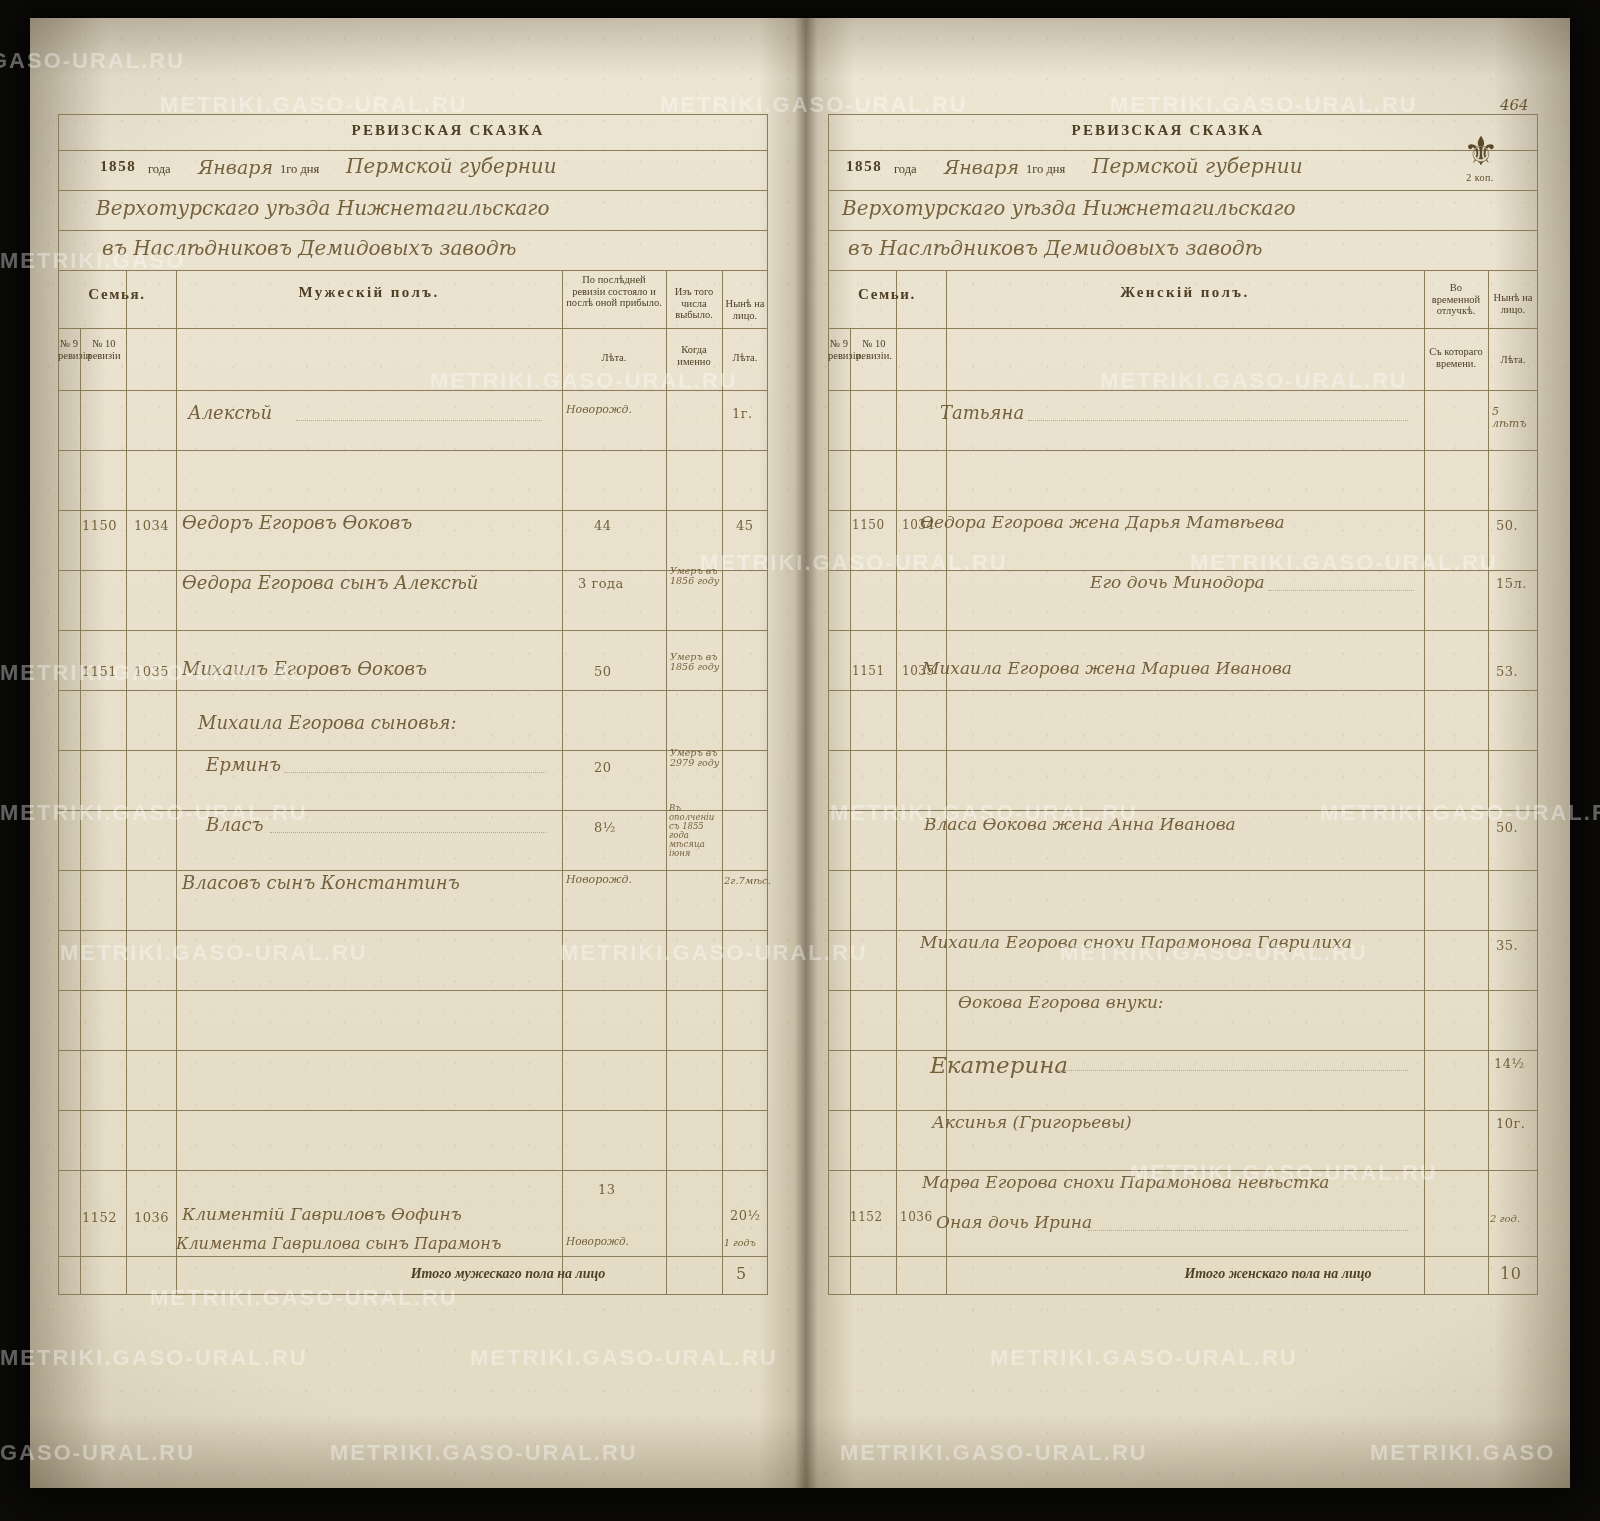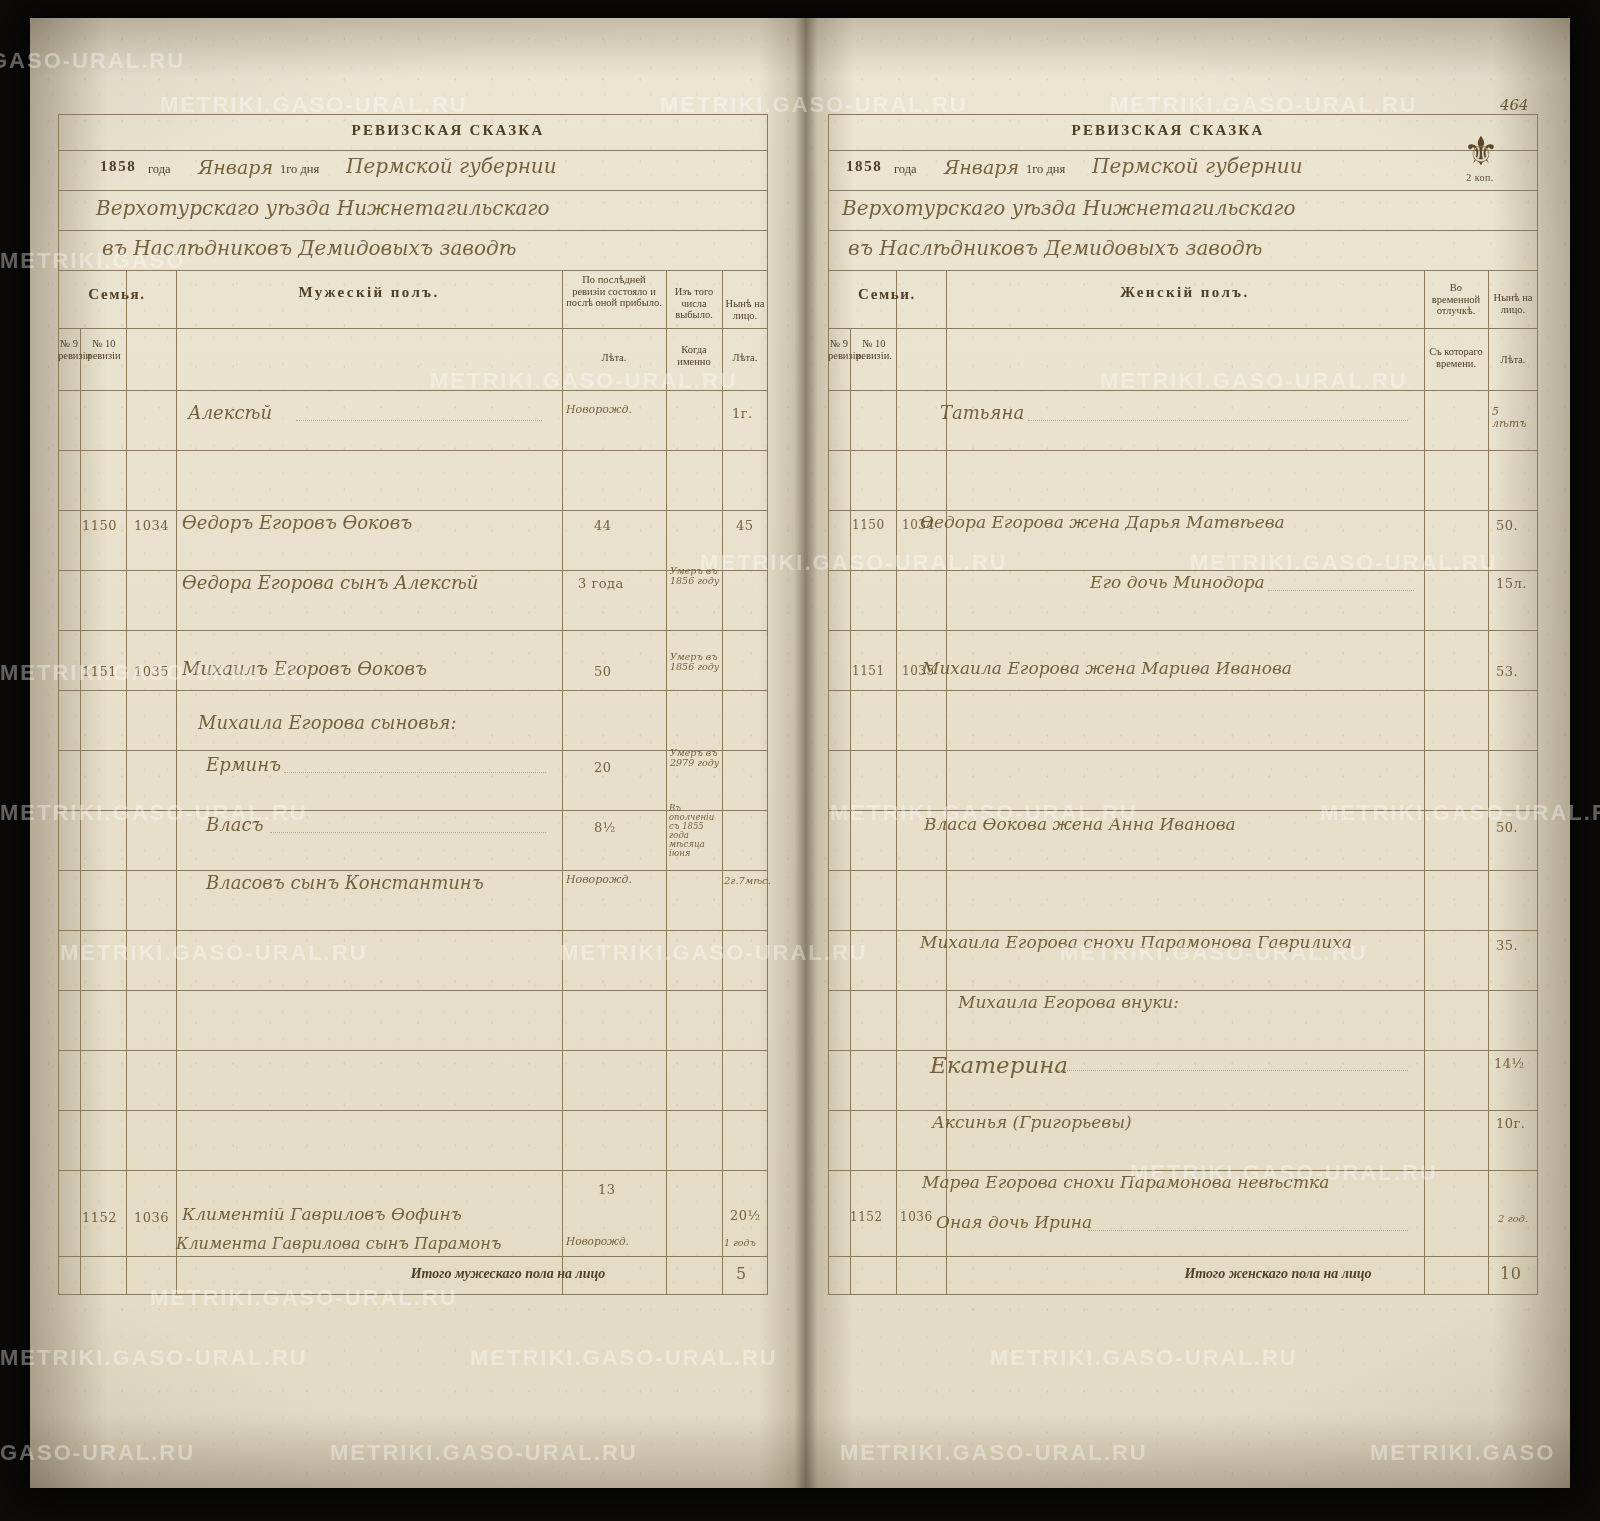--- a/index.html
+++ b/index.html
@@ -250,21 +250,21 @@
       <div class="hw" style="left:148px; top:640px; font-size:18px;">Ерминъ</div>
       <div class="dotline" style="left:226px; top:658px; width:262px;"></div>
       <div class="hw num" style="left:536px; top:646px;">20</div>
       <div class="hw tiny" style="left:612px; top:634px; width:50px; font-size:9.5px;">Умеръ въ 2979 году</div>
 
       <div class="hw" style="left:148px; top:700px; font-size:18px;">Власъ</div>
       <div class="dotline" style="left:212px; top:718px; width:276px;"></div>
       <div class="hw num" style="left:536px; top:706px;">8½</div>
       <div class="hw tiny" style="left:611px; top:690px; width:52px; font-size:8.5px;">Въ ополченіи съ 1855 года мѣсяца іюня</div>
 
-      <div class="hw" style="left:124px; top:758px; font-size:18px;margin-left:24px;">Власовъ сынъ Константинъ</div>
+      <div class="hw" style="left:124px; top:758px; font-size:18px;">Власовъ сынъ Константинъ</div>
       <div class="hw tiny" style="left:508px; top:760px; width:96px; font-size:11px;">Новорожд.</div>
       <div class="hw tiny" style="left:666px; top:762px; width:44px; font-size:10px;">2г.7мѣс.</div>
 
       <div class="hw num" style="left:24px; top:1096px;">1152</div>
       <div class="hw num" style="left:76px; top:1096px;">1036</div>
       <div class="hw" style="left:124px; top:1090px; font-size:17px;">Климентій Гавриловъ Ѳофинъ</div>
       <div class="hw num" style="left:540px; top:1068px;">13</div>
       <div class="hw num" style="left:672px; top:1094px;">20½</div>
 
       <div class="hw" style="left:118px; top:1120px; font-size:16px;">Климента Гаврилова сынъ Парамонъ</div>
@@ -351,34 +351,34 @@
       <div class="hw num" style="left:74px; top:550px; font-size:12px;">1035</div>
       <div class="hw" style="left:94px; top:544px; font-size:17px;">Михаила Егорова жена Мариѳа Иванова</div>
       <div class="hw num" style="left:668px; top:550px;">53.</div>
 
       <div class="hw" style="left:96px; top:700px; font-size:17px;">Власа Ѳокова жена Анна Иванова</div>
       <div class="hw num" style="left:668px; top:706px;">50.</div>
 
       <div class="hw" style="left:92px; top:818px; font-size:17px;">Михаила Егорова снохи Парамонова Гаврилиха</div>
       <div class="hw num" style="left:668px; top:824px;">35.</div>
 
-      <div class="hw" style="left:130px; top:878px; font-size:17px;">Михаила Егорова внуки:</div>
+      <div class="hw" style="left:130px; top:878px; font-size:17px;">Ѳокова Егорова внуки:</div>
 
       <div class="hw" style="left:102px; top:938px; font-size:23px;">Екатерина</div>
       <div class="dotline" style="left:230px; top:956px; width:350px;"></div>
       <div class="hw num" style="left:666px; top:942px;">14½</div>
 
       <div class="hw" style="left:104px; top:998px; font-size:17px;">Аксинья (Григорьевы)</div>
       <div class="hw num" style="left:668px; top:1002px;">10г.</div>
 
       <div class="hw" style="left:94px; top:1058px; font-size:17px;">Марѳа Егорова снохи Парамонова невѣстка</div>
 
       <div class="hw" style="left:108px; top:1098px; font-size:17px;">Оная дочь Ирина</div>
       <div class="dotline" style="left:260px; top:1116px; width:320px;"></div>
-      <div class="hw tiny" style="left:662px; top:1100px; width:66px; font-size:10px;padding-left:8px;">2 год.</div>
+      <div class="hw tiny" style="left:662px; top:1100px; width:66px; font-size:10px;">2 год.</div>
 
       <div class="hw num" style="left:22px; top:1096px; font-size:12px;">1152</div>
       <div class="hw num" style="left:72px; top:1096px; font-size:12px;">1036</div>
 
       <div class="printed" style="left:290px; top:1152px; width:320px; font-weight:bold; font-size:14px; font-style:italic;">Итого женскаго пола на лицо</div>
       <div class="hw num" style="left:672px; top:1150px; font-size:16px;">10</div>
     </div>
 
     <div class="folio" style="left:1470px; top:78px;">464</div>
   </div>

